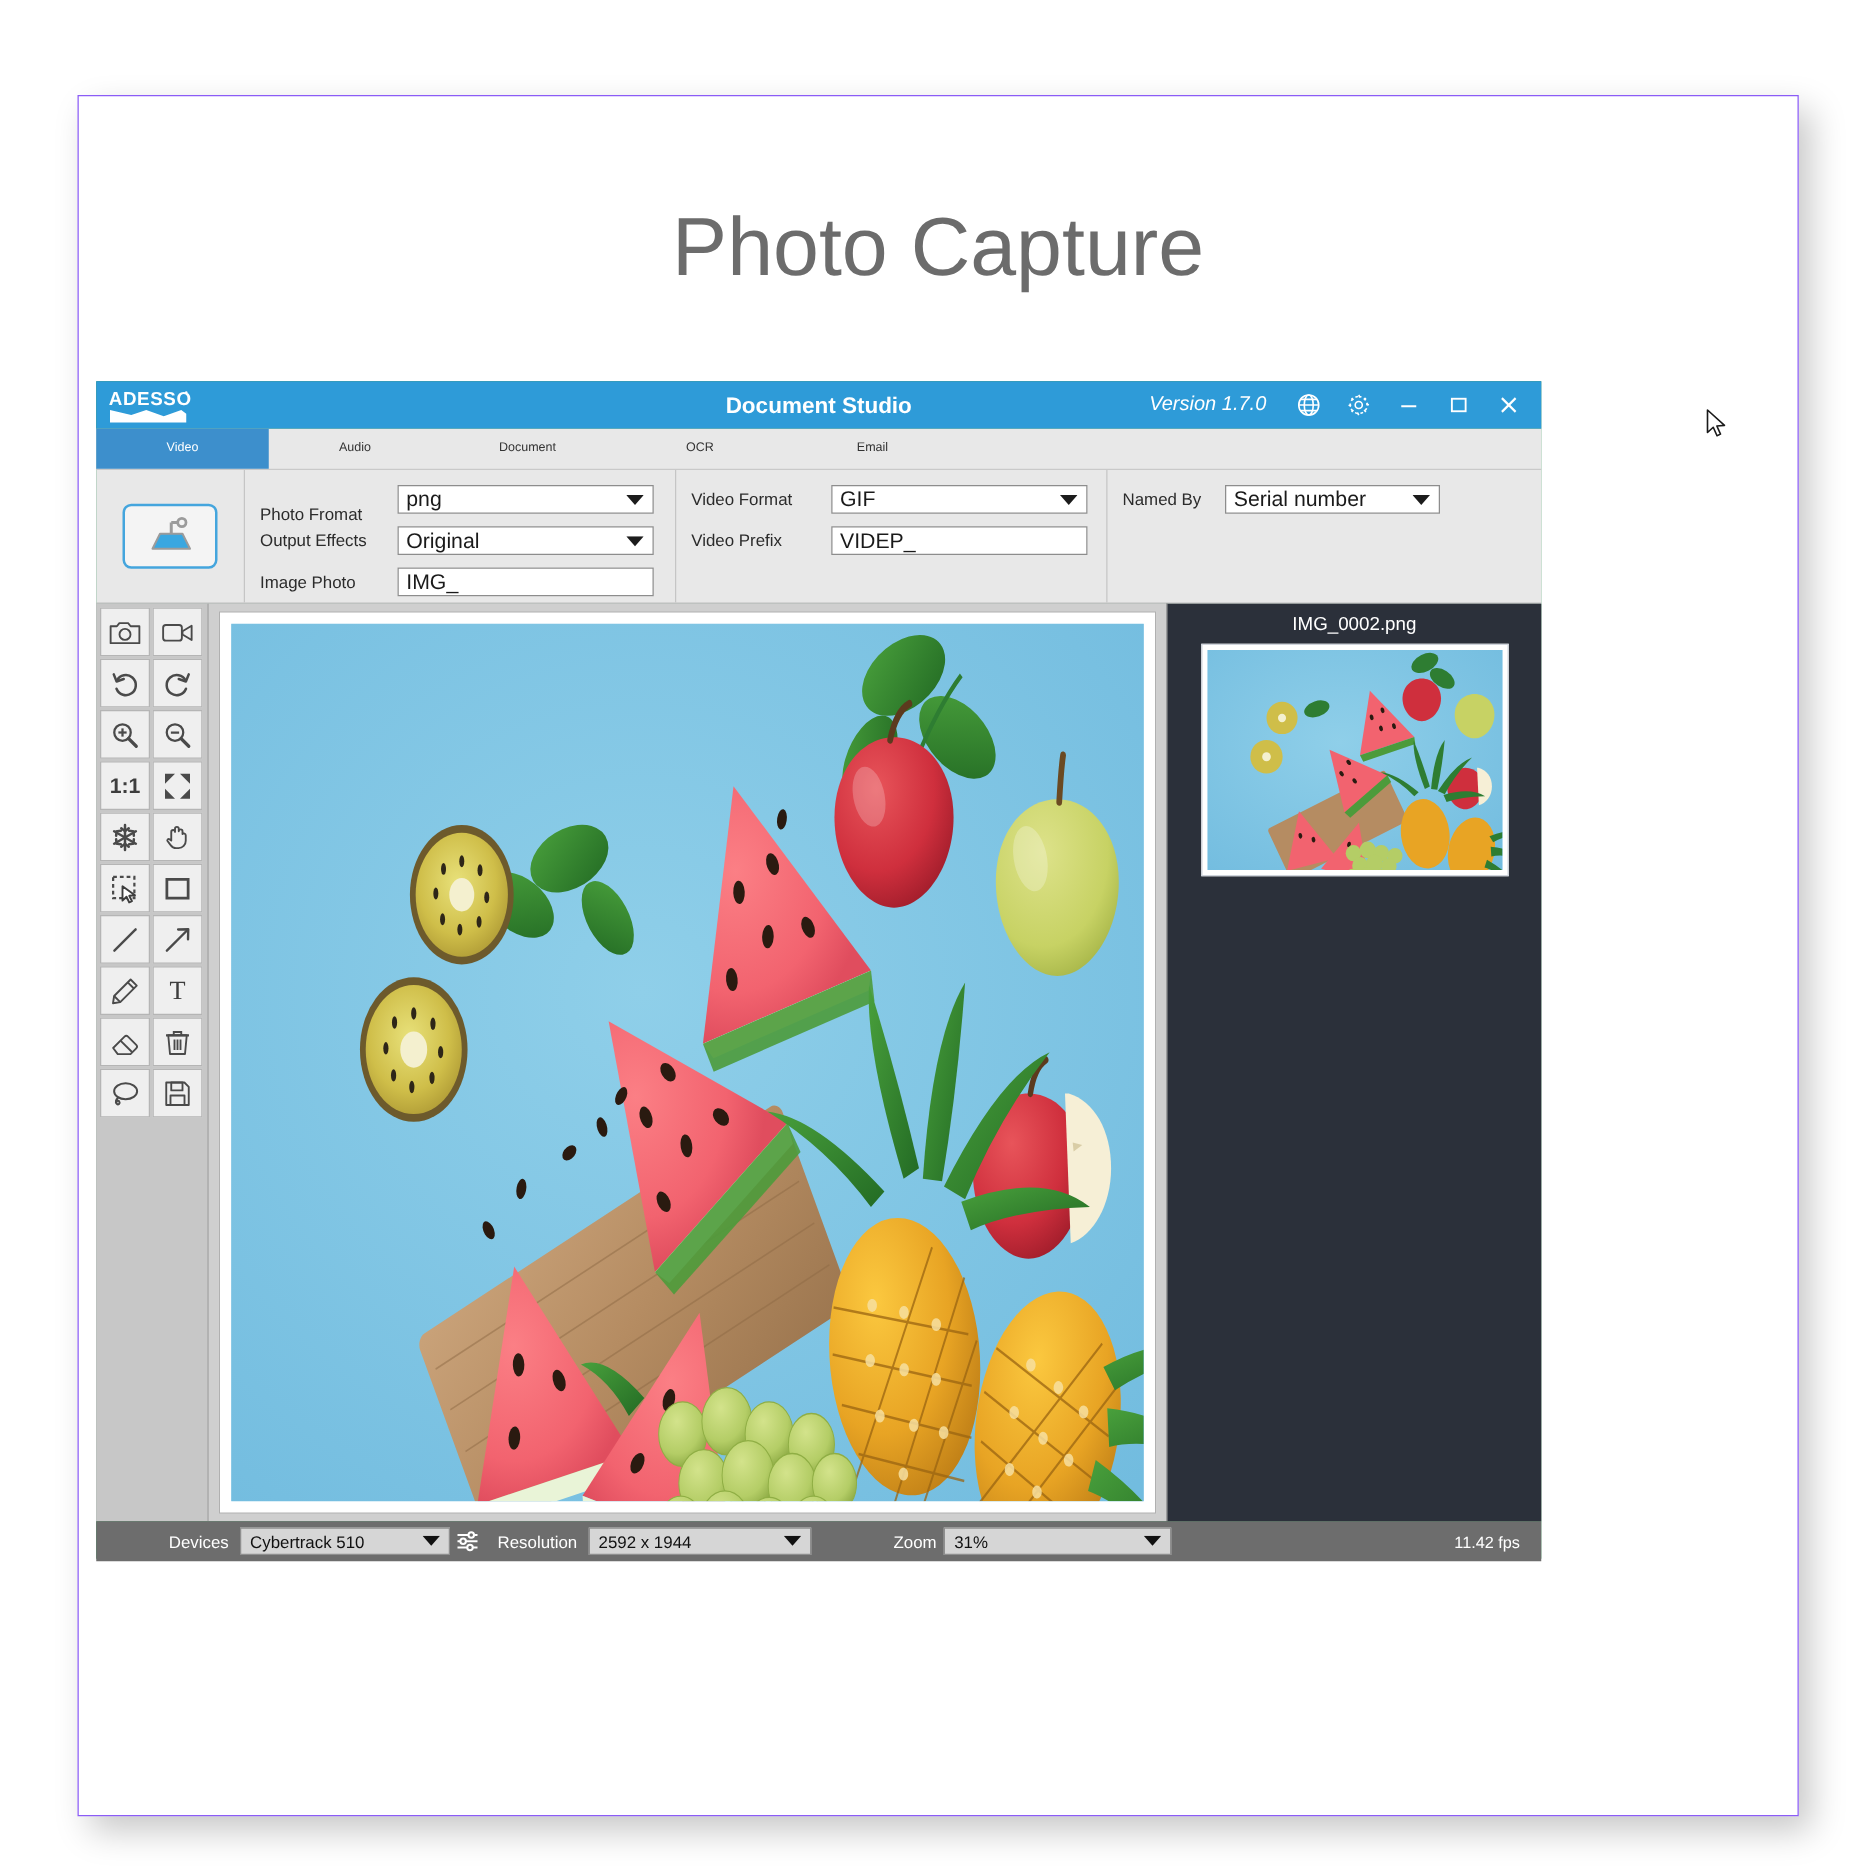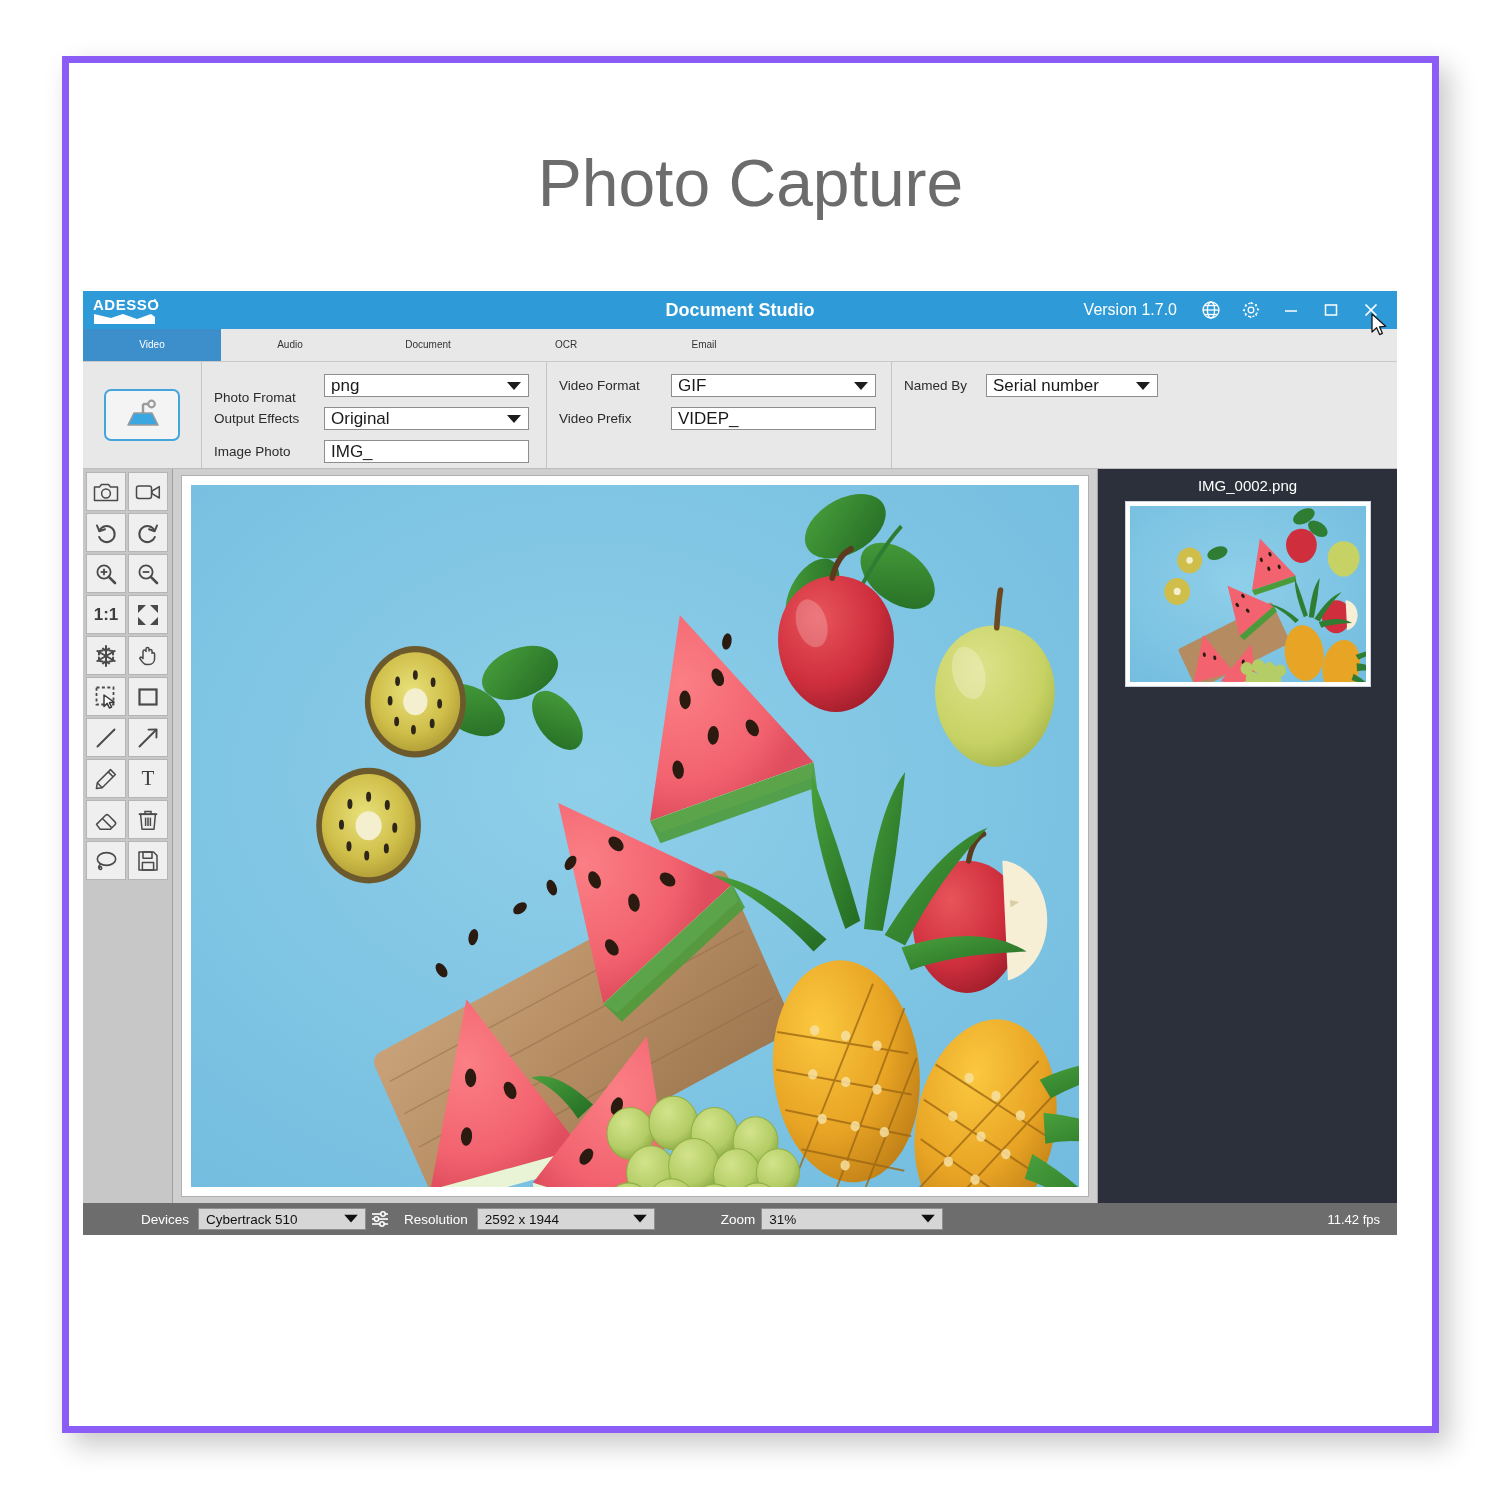--- a/index.html
+++ b/index.html
@@ -13,25 +13,25 @@
     width: 1500px;
     height: 1500px;
     background: #ffffff;
     overflow: hidden;
   }
 
   
   .card {
     position: absolute;
     left: 62px;
-    top: 56px;
+    top: 76px;
     width: 1377px;
     height: 1377px;
     background: #ffffff;
-    border: 7px solid #8b5cf6;
+    border: 1px solid #8b5cf6;
     box-shadow: 10px 12px 26px rgba(0,0,0,0.22);
     box-sizing: border-box;
   }
 
   
   .page-title {
     position: absolute;
     left: 0;
     top: 82px;
     width: 100%;
@@ -41,21 +41,21 @@
     color: #6c6c6c;
     letter-spacing: 0px;
     font-family: "Liberation Sans", sans-serif;
   }
 
   
   .app {
     position: absolute;
     left: 14px;
     top: 228px;
-    width: 1314px;
+    width: 1156px;
     height: 942px;
     background: #15803d;
     box-sizing: border-box;
   }
 
   
   .titlebar {
     position: relative;
     height: 38px;
     background: #2e9bd8;
@@ -79,20 +79,21 @@
     line-height: 38px;
   }
   .tb-right {
     position: absolute;
     right: 6px;
     top: 0;
     height: 38px;
     display: flex;
     align-items: center;
     gap: 0px;
+    font-style: italic;
   }
   .version {
     color: #ffffff;
     font-size: 16px;
     margin-right: 14px;
     white-space: nowrap;
   }
   .tb-btn {
     width: 40px;
     height: 38px;

